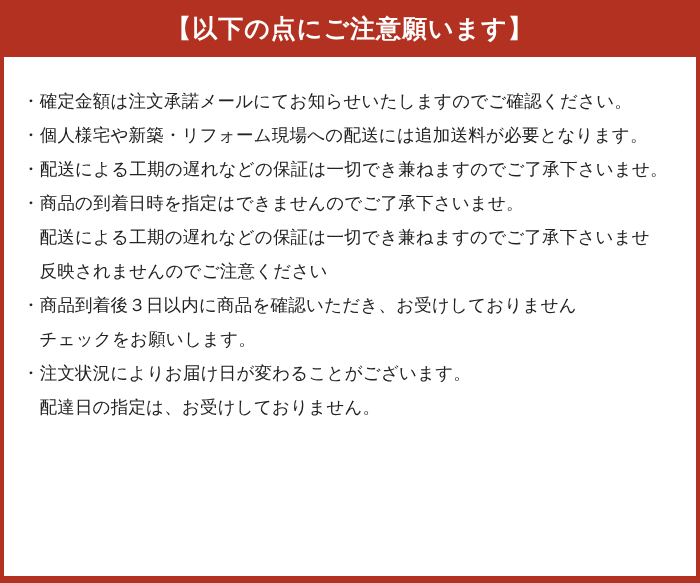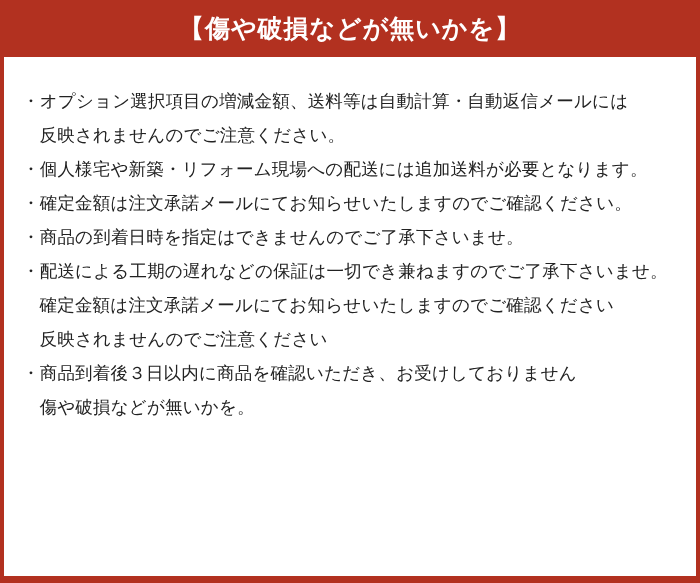--- a/index.html
+++ b/index.html
@@ -55,51 +55,51 @@
   .line.indent {
     padding-left: 17.5px;
   }
 </style>
 </head>
 <body>
 
 <div class="stage" style="--accent: #b23120; --panel-bg: #ffffff; --title-color: #ffffff; --text-color: #222222;">
 
   <div class="banner">
-    <div class="banner-title">【傷や破損などが無いかを】</div>
+    <div class="banner-title">【以下の点にご注意願います】</div>
   </div>
 
   <div class="panel">
 
+
     <div class="notice-item">
-      <div class="line">・オプション選択項目の増減金額、送料等は自動計算・自動返信メールには</div>
-      <div class="line indent">反映されませんのでご注意ください。</div>
+      <div class="line">・確定金額は注文承諾メールにてお知らせいたしますのでご確認ください。</div>
     </div>
 
     <div class="notice-item">
       <div class="line">・個人様宅や新築・リフォーム現場への配送には追加送料が必要となります。</div>
     </div>
 
     <div class="notice-item">
-      <div class="line">・確定金額は注文承諾メールにてお知らせいたしますのでご確認ください。</div>
+      <div class="line">・配送による工期の遅れなどの保証は一切でき兼ねますのでご了承下さいませ。</div>
     </div>
 
     <div class="notice-item">
       <div class="line">・商品の到着日時を指定はできませんのでご了承下さいませ。</div>
     </div>
 
     <div class="notice-item">
-      <div class="line">・配送による工期の遅れなどの保証は一切でき兼ねますのでご了承下さいませ。</div>
-    </div>
-
-    <div class="notice-item">
-      <div class="line indent">確定金額は注文承諾メールにてお知らせいたしますのでご確認ください</div>
+      <div class="line indent">配送による工期の遅れなどの保証は一切でき兼ねますのでご了承下さいませ</div>
       <div class="line indent">反映されませんのでご注意ください</div>
     </div>
 
     <div class="notice-item">
       <div class="line">・商品到着後３日以内に商品を確認いただき、お受けしておりません</div>
-      <div class="line indent">傷や破損などが無いかを。</div>
+      <div class="line indent">チェックをお願いします。</div>
     </div>
 
+    <div class="notice-item">
+      <div class="line">・注文状況によりお届け日が変わることがございます。</div>
+      <div class="line indent">配達日の指定は、お受けしておりません。</div>
+    </div>
 
   </div>
 </div>
 
 </body></html>

